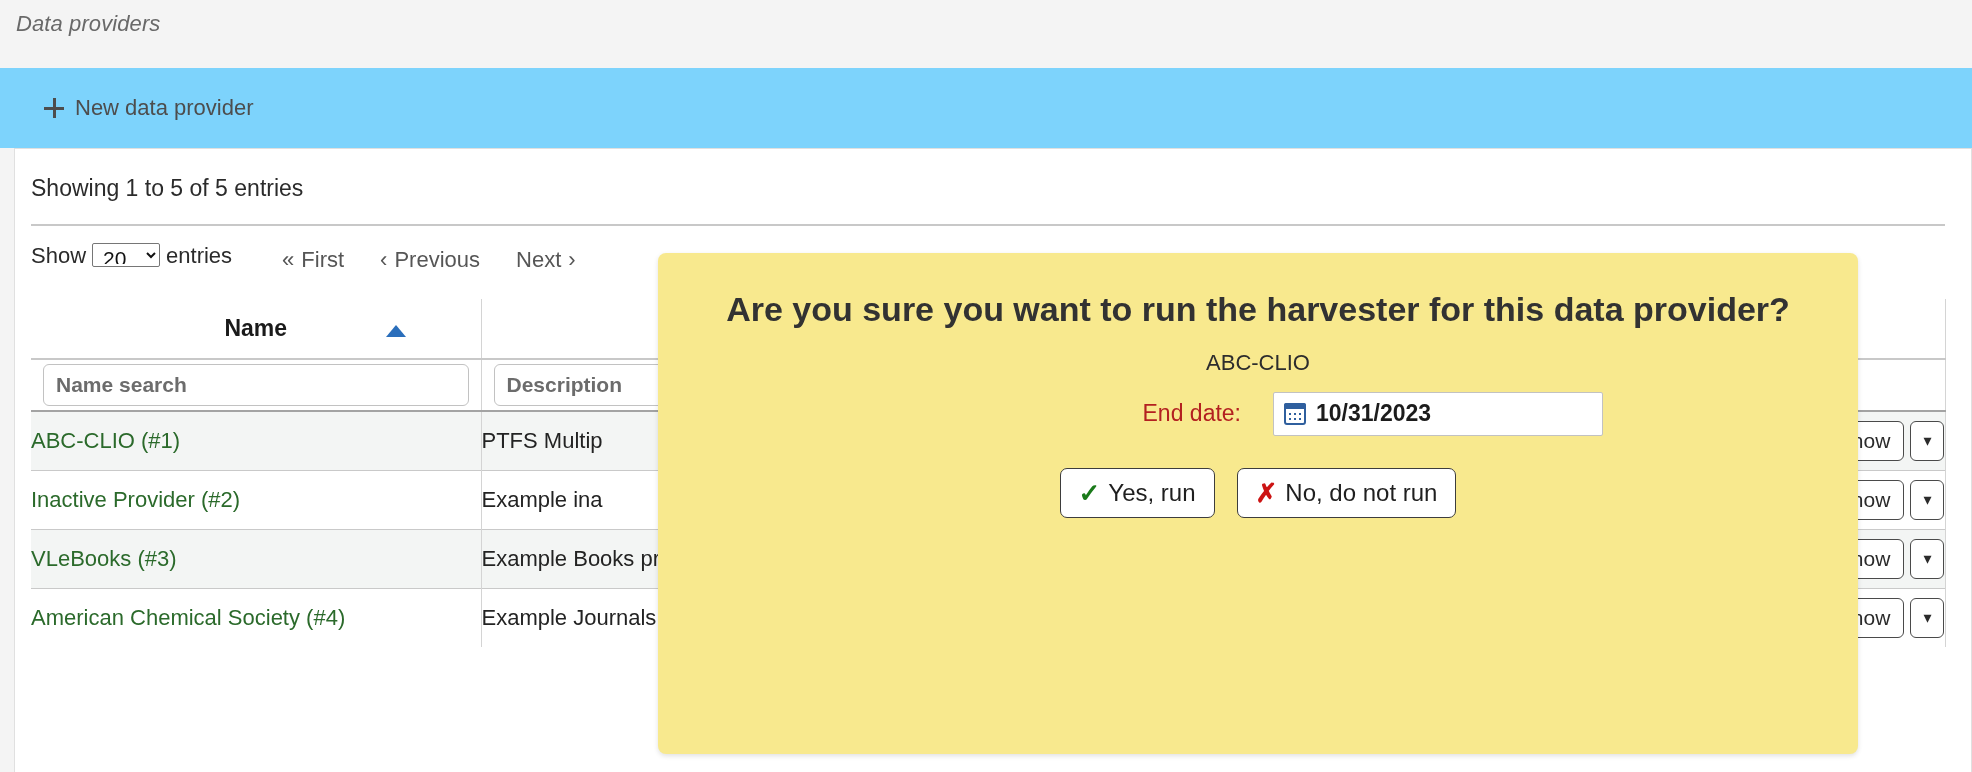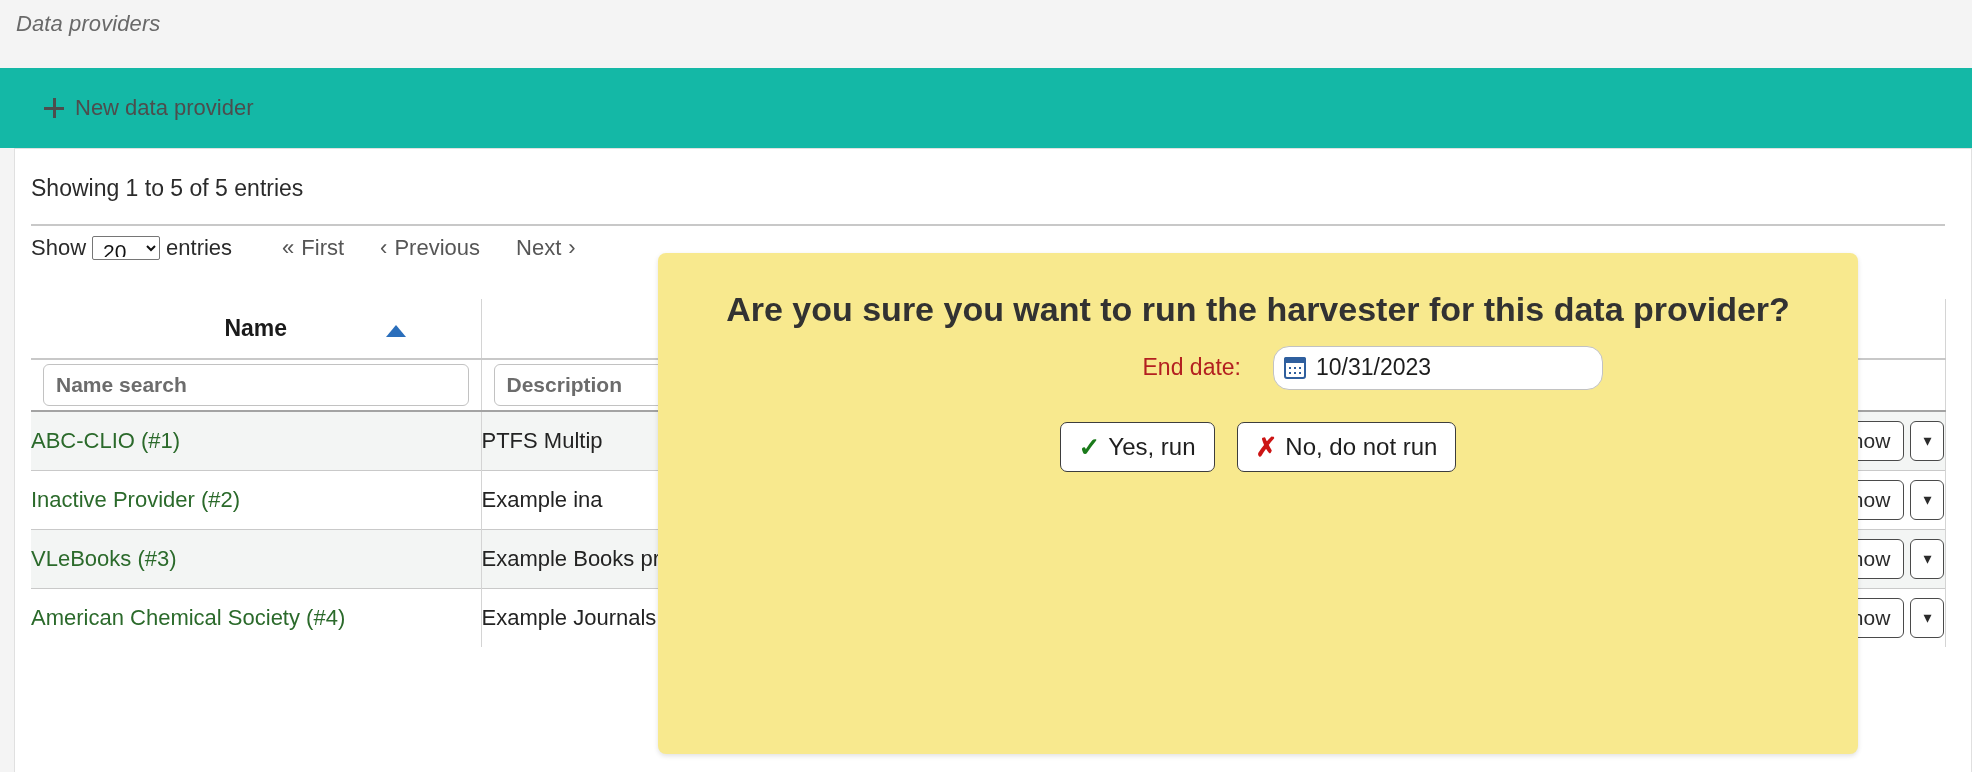--- a/index.html
+++ b/index.html
@@ -29,21 +29,21 @@
     color: #696969;
     letter-spacing: 0.1px;
   }
 
   
   .toolbar {
     position: absolute;
     left: 0; top: 68px;
     width: 1972px;
     height: 80px;
-    background: #14b8a6;
+    background: #7dd3fc;
     display: flex;
     align-items: center;
     padding-left: 34px;
   }
   .tb-btn {
     display: inline-flex;
     align-items: center;
     gap: 11px;
     font-size: 22px;
     color: #4d4d4d;
@@ -107,24 +107,24 @@
     position: absolute;
     left: 16px; top: 75px;
     width: 1914px;
     height: 2px;
     background: #c8c8c8;
   }
 
   
   .controls {
     position: absolute;
-    left: 16px; top: 74px;
+    left: 16px; top: 94px;
     height: 50px;
     display: flex;
-    align-items: center;
+    align-items: flex-start;
     font-size: 22px;
     color: #2b2b2b;
     white-space: nowrap;
   }
   .controls .lbl { color: #2b2b2b; }
   .len-select {
     margin: 0 6px;
     height: 24px;
     font-size: 21px;
     font-family: "Liberation Sans", sans-serif;
@@ -298,24 +298,25 @@
     padding-right: 32px;
     font-size: 23px;
     color: #b32020;
   }
   .date-wrap {
     position: relative;
     width: 330px;
     height: 44px;
     background: #ffffff;
     border: 1px solid #c2c2c2;
-    border-radius: 16px;
+    border-radius: 2px;
     display: flex;
     align-items: center;
     padding-left: 10px;
+    font-weight: bold;
   }
   .date-val {
     margin-left: 10px;
     font-size: 23px;
     color: #1c1c1c;
   }
   .cal-icon {
     width: 22px; height: 22px;
     border: 2px solid #2f5f9e;
     border-radius: 3px;
@@ -499,20 +500,21 @@
               <span>▾</span>
             </button>
           </td>
         </tr>
       </tbody>
     </table>
   </div>
 
   <div class="modal">
     <div class="modal-title">Are you sure you want to run the harvester for this data provider?</div>
+    <div class="modal-sub">ABC-CLIO</div>
 
 
     <div class="field-row">
       <div class="field-label">End date:</div>
       <div class="date-wrap">
         <span class="cal-icon">
           <i style="left:3px;top:8px"></i>
             <i style="left:8px;top:8px"></i>
             <i style="left:13px;top:8px"></i>
           <i style="left:3px;top:13px"></i>

